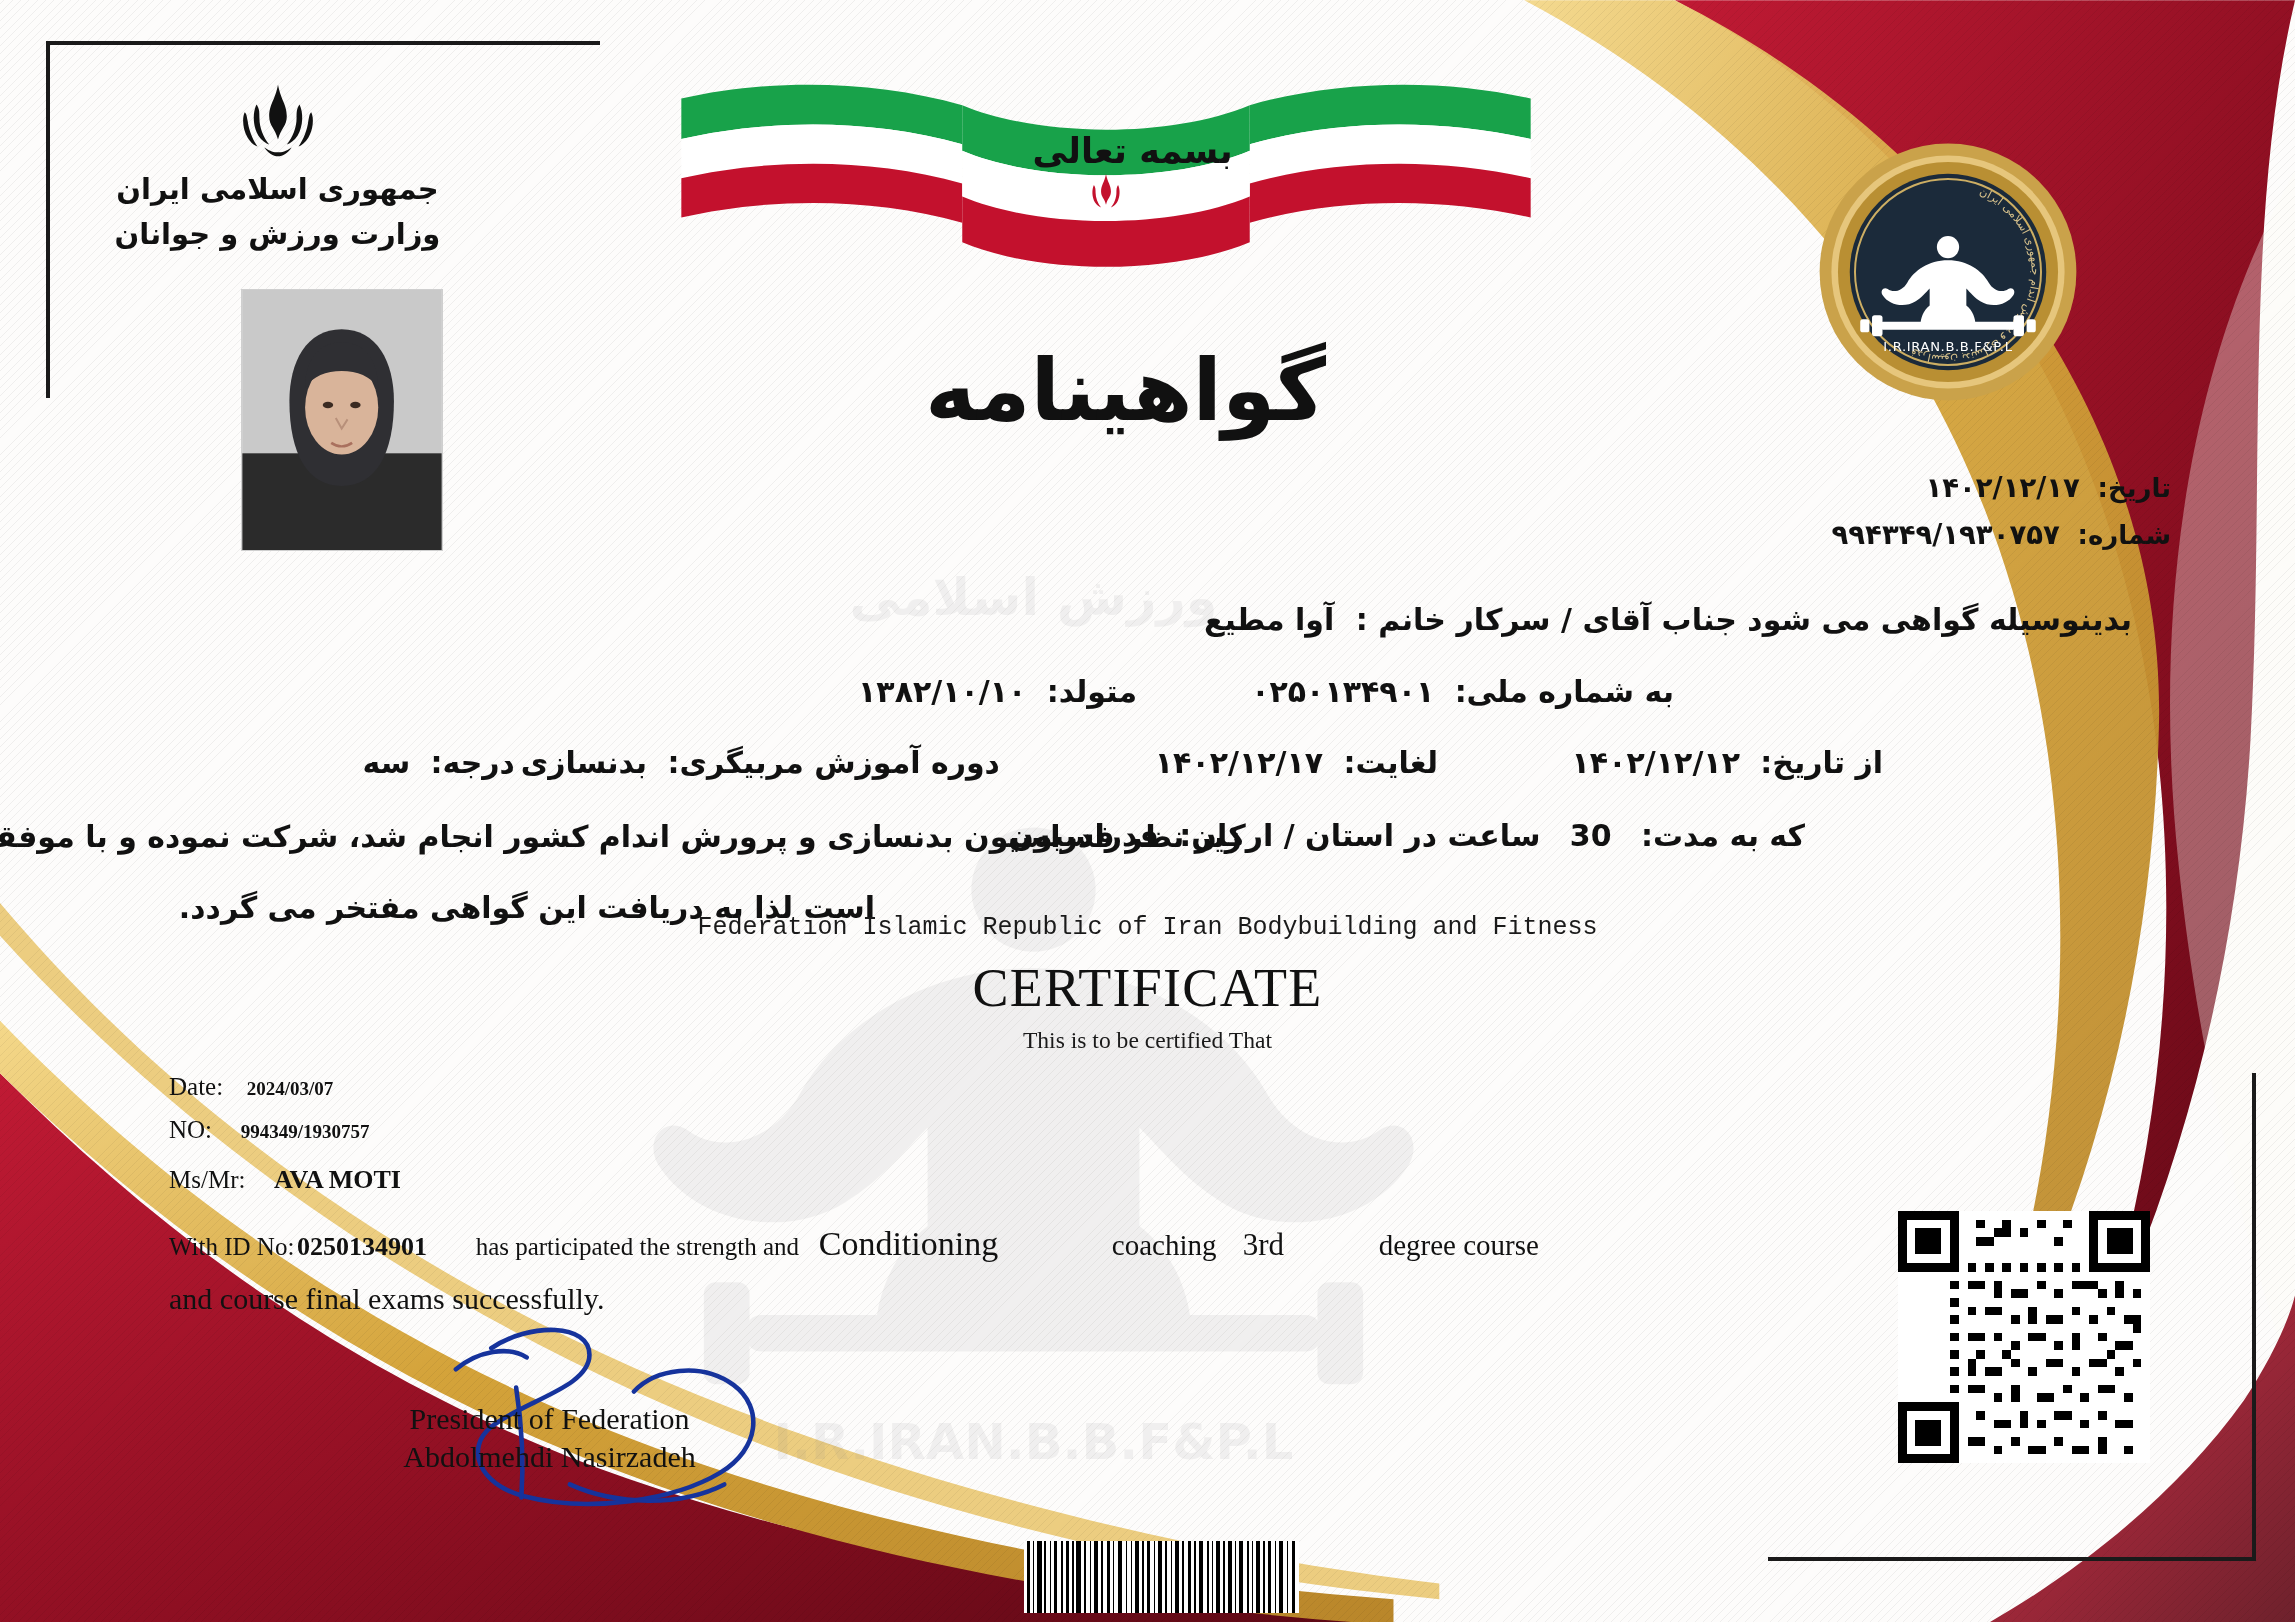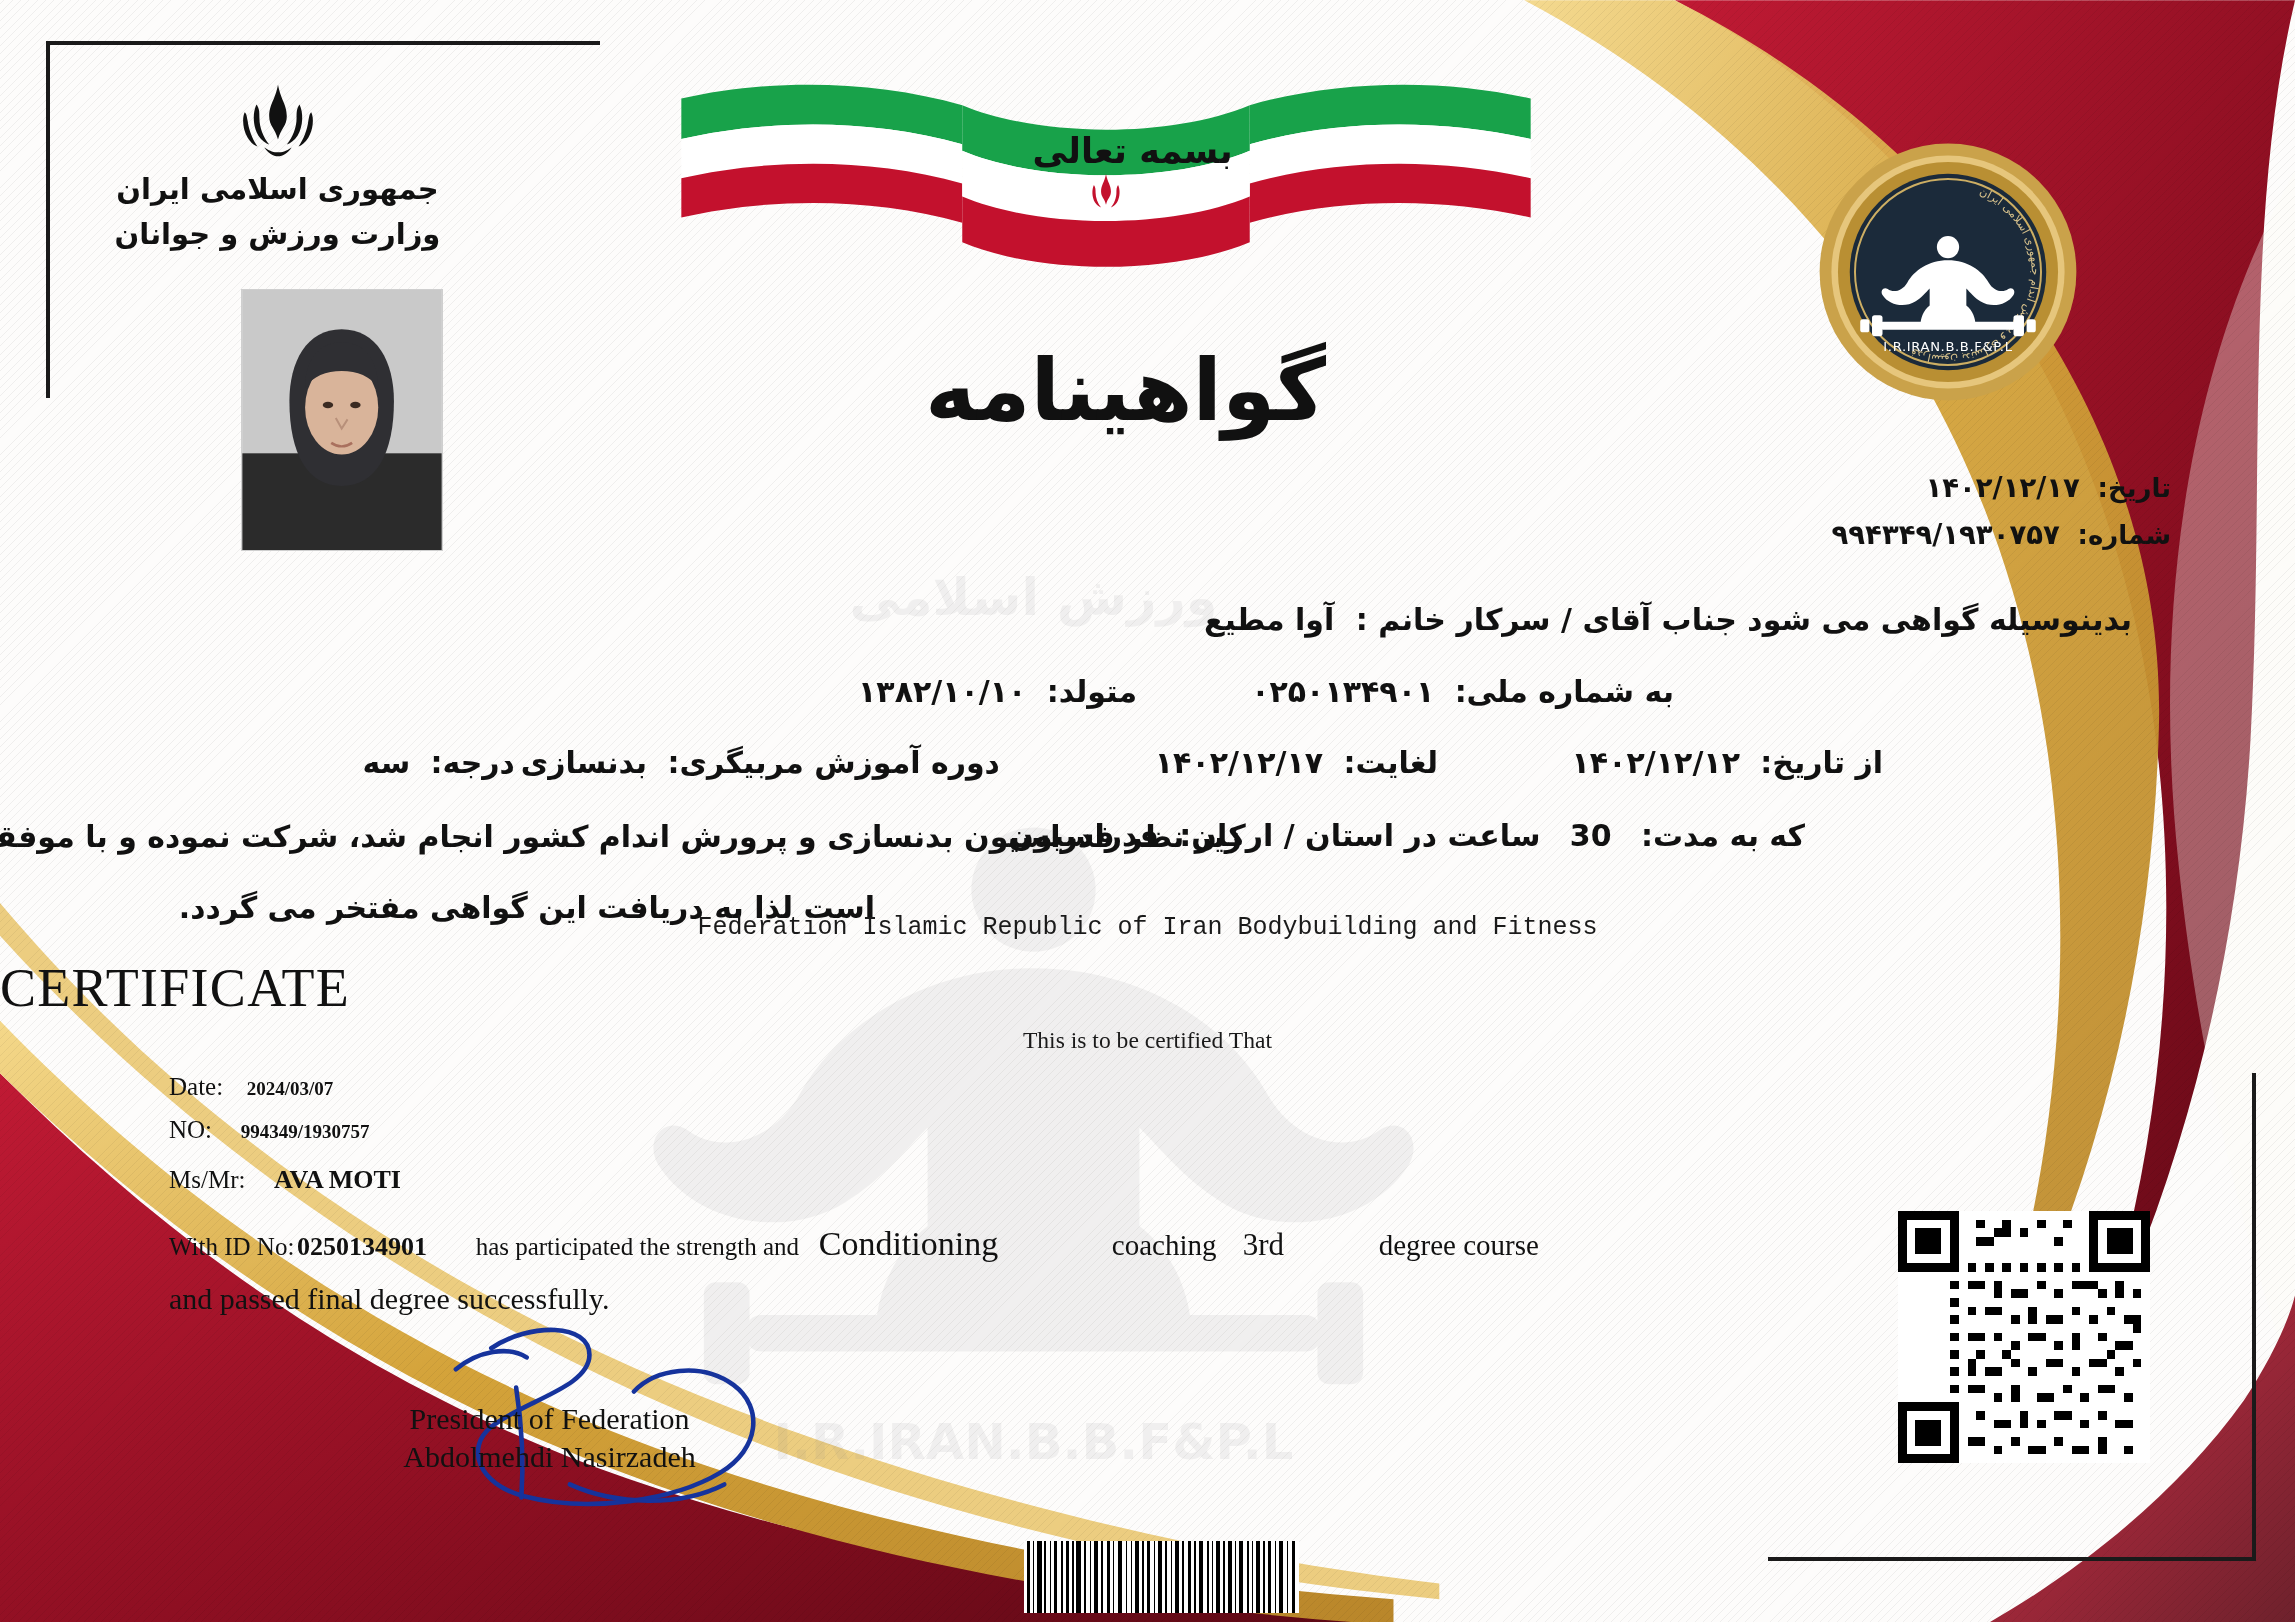--- a/index.html
+++ b/index.html
@@ -146,21 +146,21 @@
     top: 913px;
     text-align: center;
     font-size: 25px;
     color: #1a1a1a;
     font-family: Liberation Mono, monospace;
   }
   .en-cert {
     position: absolute;
     left: 0; right: 0;
     top: 957px;
-    text-align: left;
+    text-align: center;
     font-size: 54px;
     letter-spacing: 1.3px;
     color: #111;
     font-family: "Liberation Serif", serif;
   }
   .en-sub {
     position: absolute;
     left: 0; right: 0;
     top: 1027px;
     text-align: center;
@@ -410,21 +410,21 @@
       <span class="lbl">With ID No:</span>
       <span class="val-lg">0250134901</span>
       <span class="lbl" style="margin-left:46px;">has participated the strength and</span>
       <span class="val" style="margin-left:17px; font-weight:400; font-size:34px;">Conditioning</span>
       <span class="lbl" style="margin-left:111px; font-size:29px;">coaching</span>
       <span class="val" style="margin-left:23.6px; font-weight:400; font-size:31px;">3rd</span>
       <span class="lbl" style="margin-left:92px; font-size:29px;">degree course</span>
     </div>
 
     <div class="en-line" style="left:0; top:209px;">
-      <span class="lbl" style="font-size:30px;">and passed final degree successfully.</span>
+      <span class="lbl" style="font-size:30px;">and course final exams successfully.</span>
     </div>
   </div>
 
   <svg class="sig-ink" viewBox="0 0 620 330">
     <g fill="none" stroke="#16339c" stroke-width="7" stroke-linecap="round">
       <path d="M150,60 C210,20 300,22 300,70 C300,120 200,140 150,180 C110,212 130,268 200,286 C300,312 430,292 500,250 C560,214 566,150 520,116 C470,80 400,92 368,126"></path>
       <path d="M96,92 C130,64 176,56 204,74"></path>
       <path d="M188,120 C196,172 200,230 196,288"></path>
       <path d="M270,268 C340,300 440,302 506,268"></path>
     </g>

